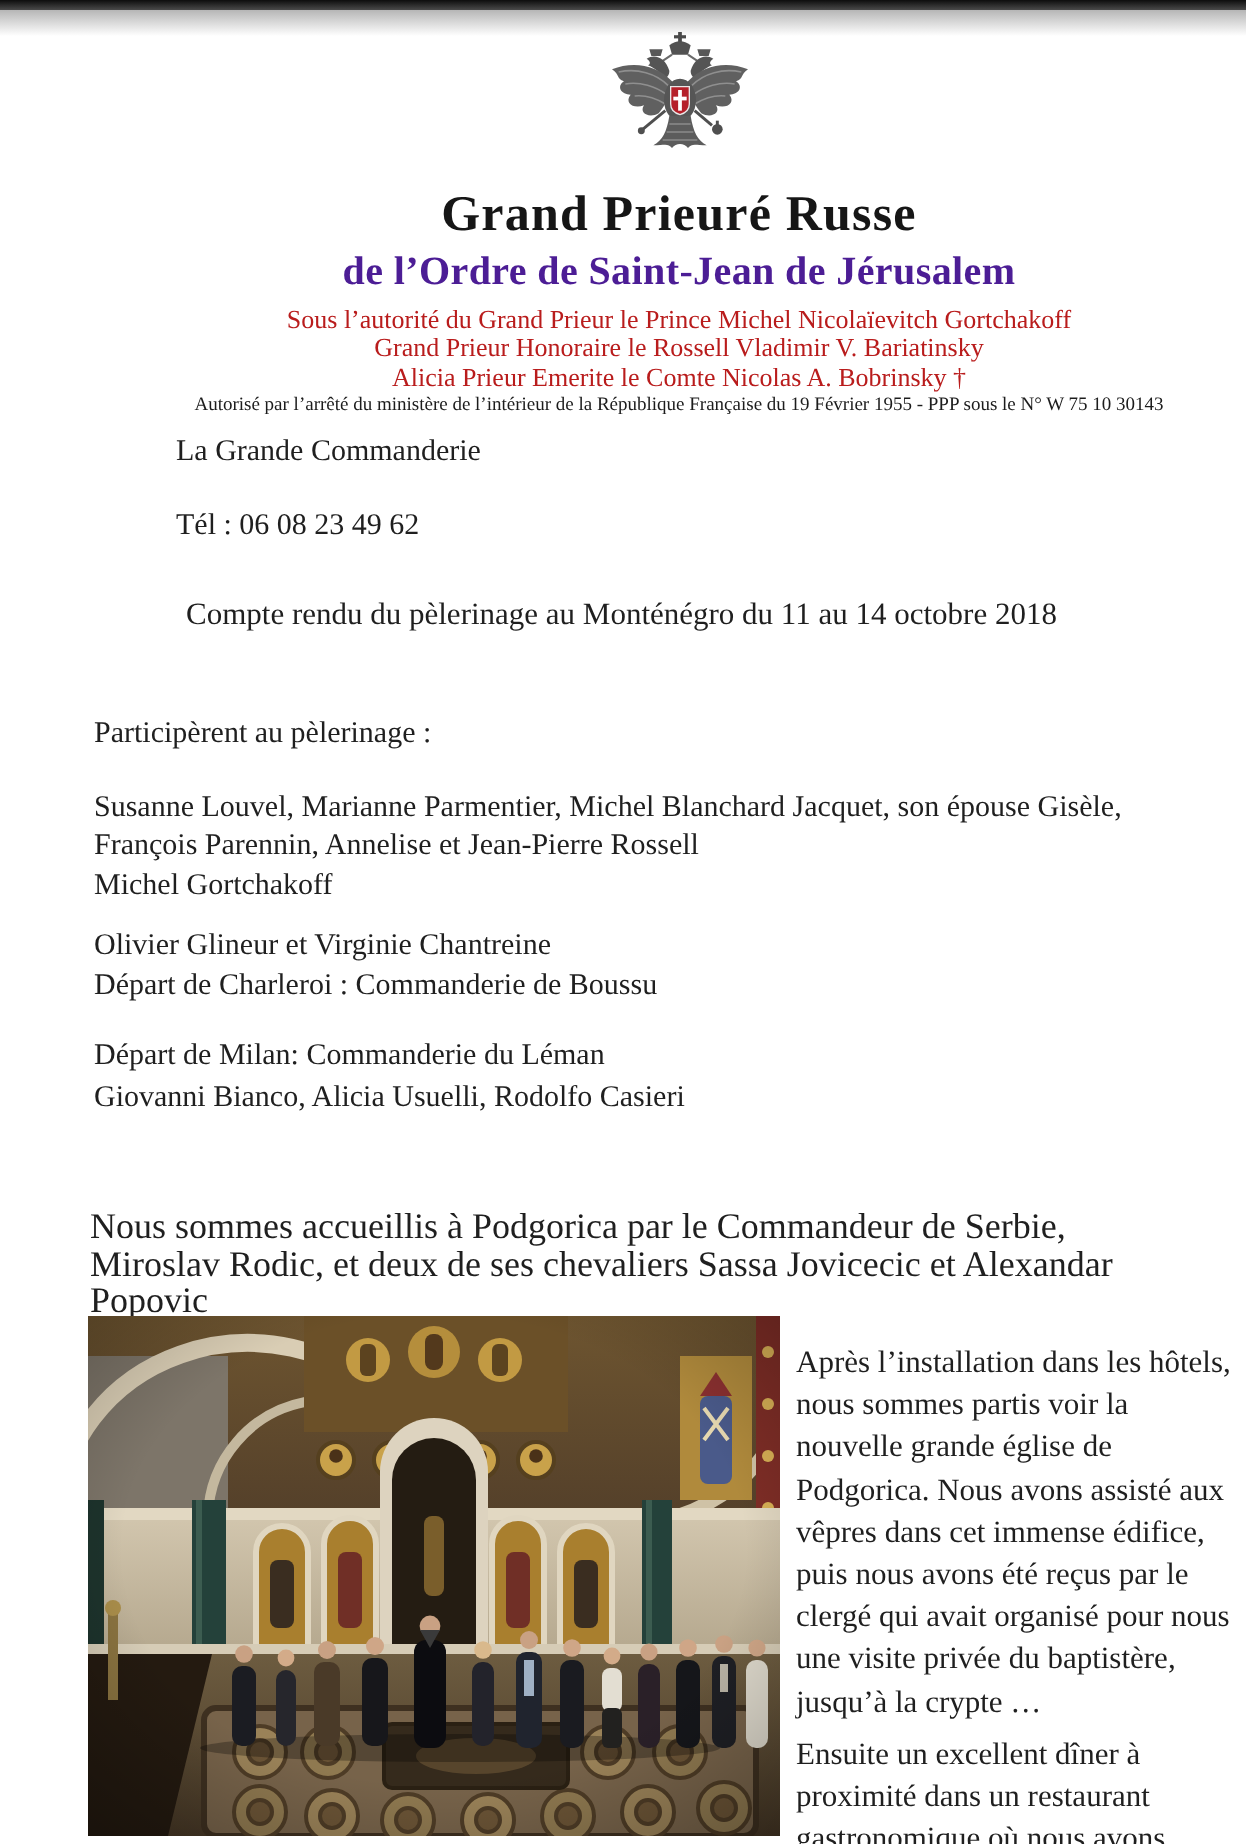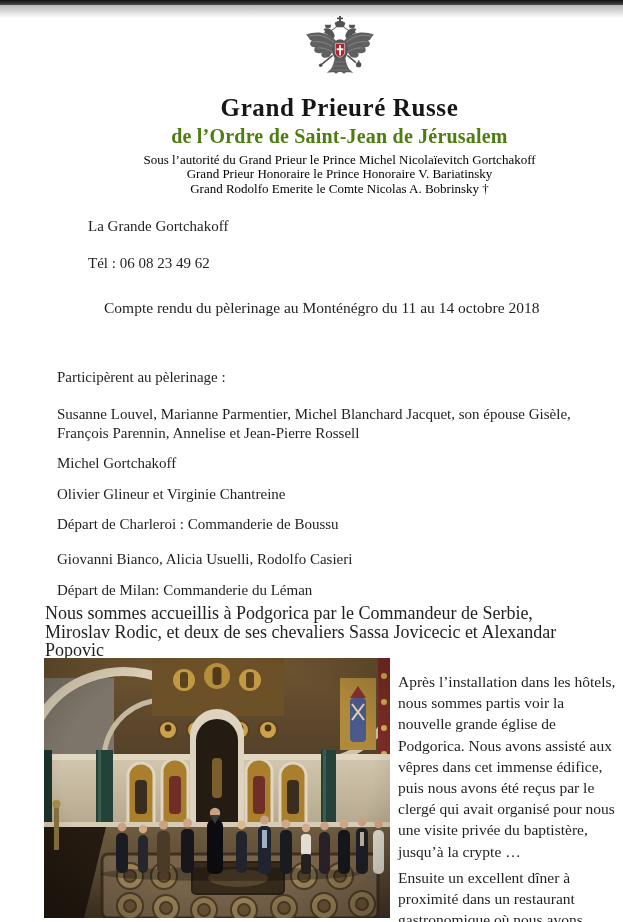--- a/index.html
+++ b/index.html
@@ -13,32 +13,32 @@
   }
   .page{position:absolute;inset:0;text-decoration:underline;}
   .top-bar{position:absolute;left:0;top:0;width:623px;height:5px;
     background:linear-gradient(#0d0d0d,#4a4a4a);}
   .top-shade{position:absolute;left:0;top:5px;width:623px;height:13px;
     background:linear-gradient(#b6b6b6,#ffffff);}
 
   .header{position:absolute;left:58px;right:2px;top:10px;text-align:center;}
   .emblem{display:block;margin:0 auto;width:80px;height:84px;}
   .title{font-size:25px;font-weight:bold;letter-spacing:0.6px;color:#161616;line-height:1.1;}
-  .subtitle{font-size:20px;font-weight:bold;letter-spacing:0.2px;margin-top:3px;color:#4d7c0f;}
-  .authority{font-size:13px;line-height:14.6px;margin-top:5px;color:#000000;}
+  .subtitle{font-size:20px;font-weight:bold;letter-spacing:0.2px;margin-top:3px;color:#4c1d95;}
+  .authority{font-size:13px;line-height:14.6px;margin-top:5px;color:#b91c1c;}
   .authorization{font-size:9.5px;margin-top:2px;color:#1c1c1c;}
 
   .contact{position:absolute;left:88px;top:218px;font-size:15px;}
   .contact .phone{margin-top:20px;}
 
-  .subject{position:absolute;left:104px;top:299px;font-size:15.5px;}
+  .subject{position:absolute;left:93px;top:299px;font-size:15.5px;}
 
   .participants{position:absolute;left:45px;top:356px;width:552px;
     font-size:15px;line-height:18.4px;}
-  .participants p{margin:12px;}
+  .participants p{margin:2px;}
   .group-paris{margin-top:19px;}
   .group-charleroi{margin-top:11px;}
   .group-milan{margin-top:17px;}
 
   .welcome{position:absolute;left:45px;top:604px;width:556px;
     font-size:18px;line-height:18.6px;}
 
   .photo{position:absolute;left:44px;top:658px;width:346px;height:260px;}
   .photo svg{display:block;width:346px;height:260px;}
 
@@ -88,45 +88,46 @@
       <path d="M71,60 L84,71" stroke="#4f4f4f" stroke-width="2.2"></path>
 
       <path d="M53,42 L67,42 L67,55 Q67,61 60,63 Q53,61 53,55 Z" fill="#b5202a" stroke="#e8e8e8" stroke-width="1"></path>
       <rect x="58.6" y="44.5" width="2.8" height="15.5" fill="#ffffff"></rect>
       <rect x="55" y="49.5" width="10" height="2.8" fill="#ffffff"></rect>
     </svg>
     <div class="title">Grand Prieuré Russe</div>
     <div class="subtitle">de l’Ordre de Saint-Jean de Jérusalem</div>
     <div class="authority">
       <div>Sous l’autorité du Grand Prieur le Prince Michel Nicolaïevitch Gortchakoff</div>
-      <div>Grand Prieur Honoraire le Prince Honoraire V. Bariatinsky</div>
-      <div>Grand Rodolfo Emerite le Comte Nicolas A. Bobrinsky †</div>
-    </div>
+      <div>Grand Prieur Honoraire le Rossell Vladimir V. Bariatinsky</div>
+      <div>Alicia Prieur Emerite le Comte Nicolas A. Bobrinsky †</div>
+    </div>
+    <div class="authorization">Autorisé par l’arrêté du ministère de l’intérieur de la République Française du 19 Février 1955 - PPP sous le N° W 75 10 30143</div>
   </div>
 
   <div class="contact">
-    <div class="office">La Grande Gortchakoff</div>
+    <div class="office">La Grande Commanderie</div>
     <div class="phone">Tél : 06 08 23 49 62</div>
   </div>
 
   <div class="subject">Compte rendu du pèlerinage au Monténégro du 11 au 14 octobre 2018</div>
 
   <div class="participants">
     <p class="intro">Participèrent au pèlerinage :</p>
     <div class="group-paris">
       <p>Susanne Louvel, Marianne Parmentier, Michel Blanchard Jacquet, son épouse Gisèle, François Parennin, Annelise et Jean-Pierre Rossell</p>
       <p>Michel Gortchakoff</p>
     </div>
     <div class="group-charleroi">
       <p>Olivier Glineur et Virginie Chantreine</p>
       <p>Départ de Charleroi : Commanderie de Boussu</p>
     </div>
     <div class="group-milan">
+      <p>Départ de Milan: Commanderie du Léman</p>
       <p>Giovanni Bianco, Alicia Usuelli, Rodolfo Casieri</p>
-      <p>Départ de Milan: Commanderie du Léman</p>
     </div>
   </div>
 
   <div class="welcome">Nous sommes accueillis à Podgorica par le Commandeur de Serbie, Miroslav Rodic, et deux de ses chevaliers Sassa Jovicecic et Alexandar Popovic</div>
 
   <div class="photo">
     <svg viewBox="0 0 346 260" xmlns="http://www.w3.org/2000/svg">
       <defs>
         <linearGradient id="gTop" x1="0" y1="0" x2="0" y2="1">
           <stop offset="0" stop-color="#6e5530"></stop>

